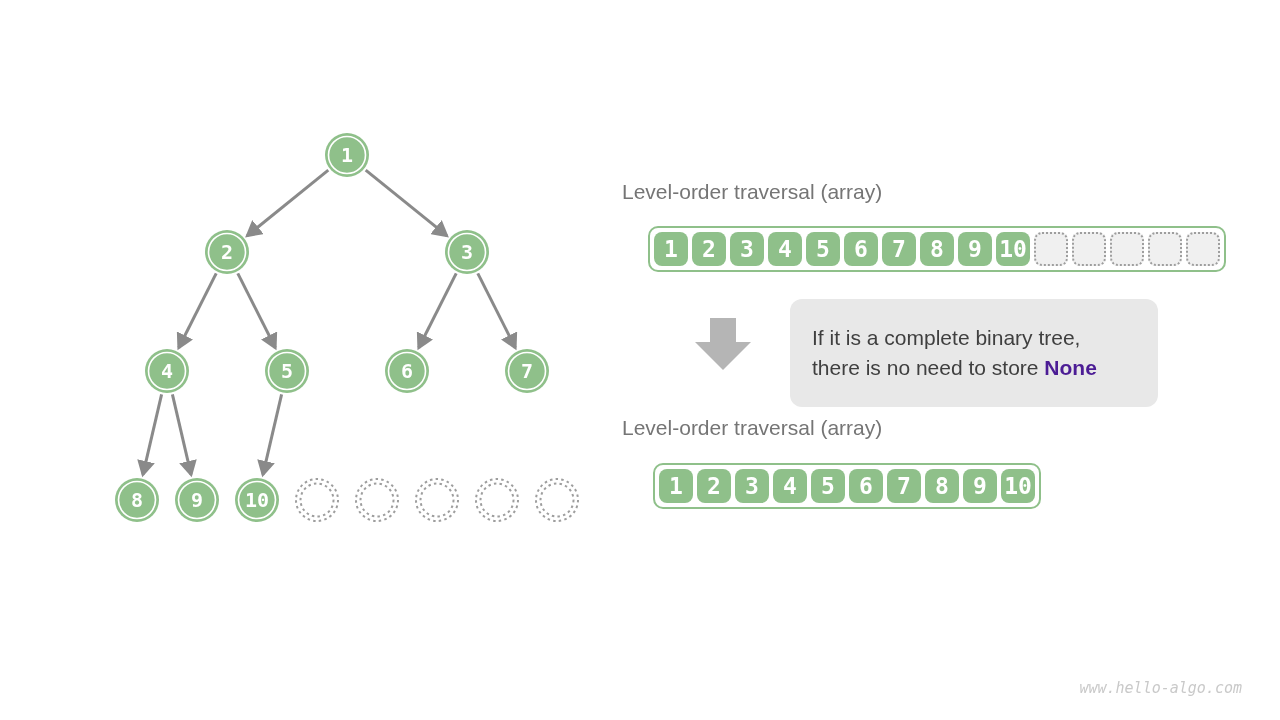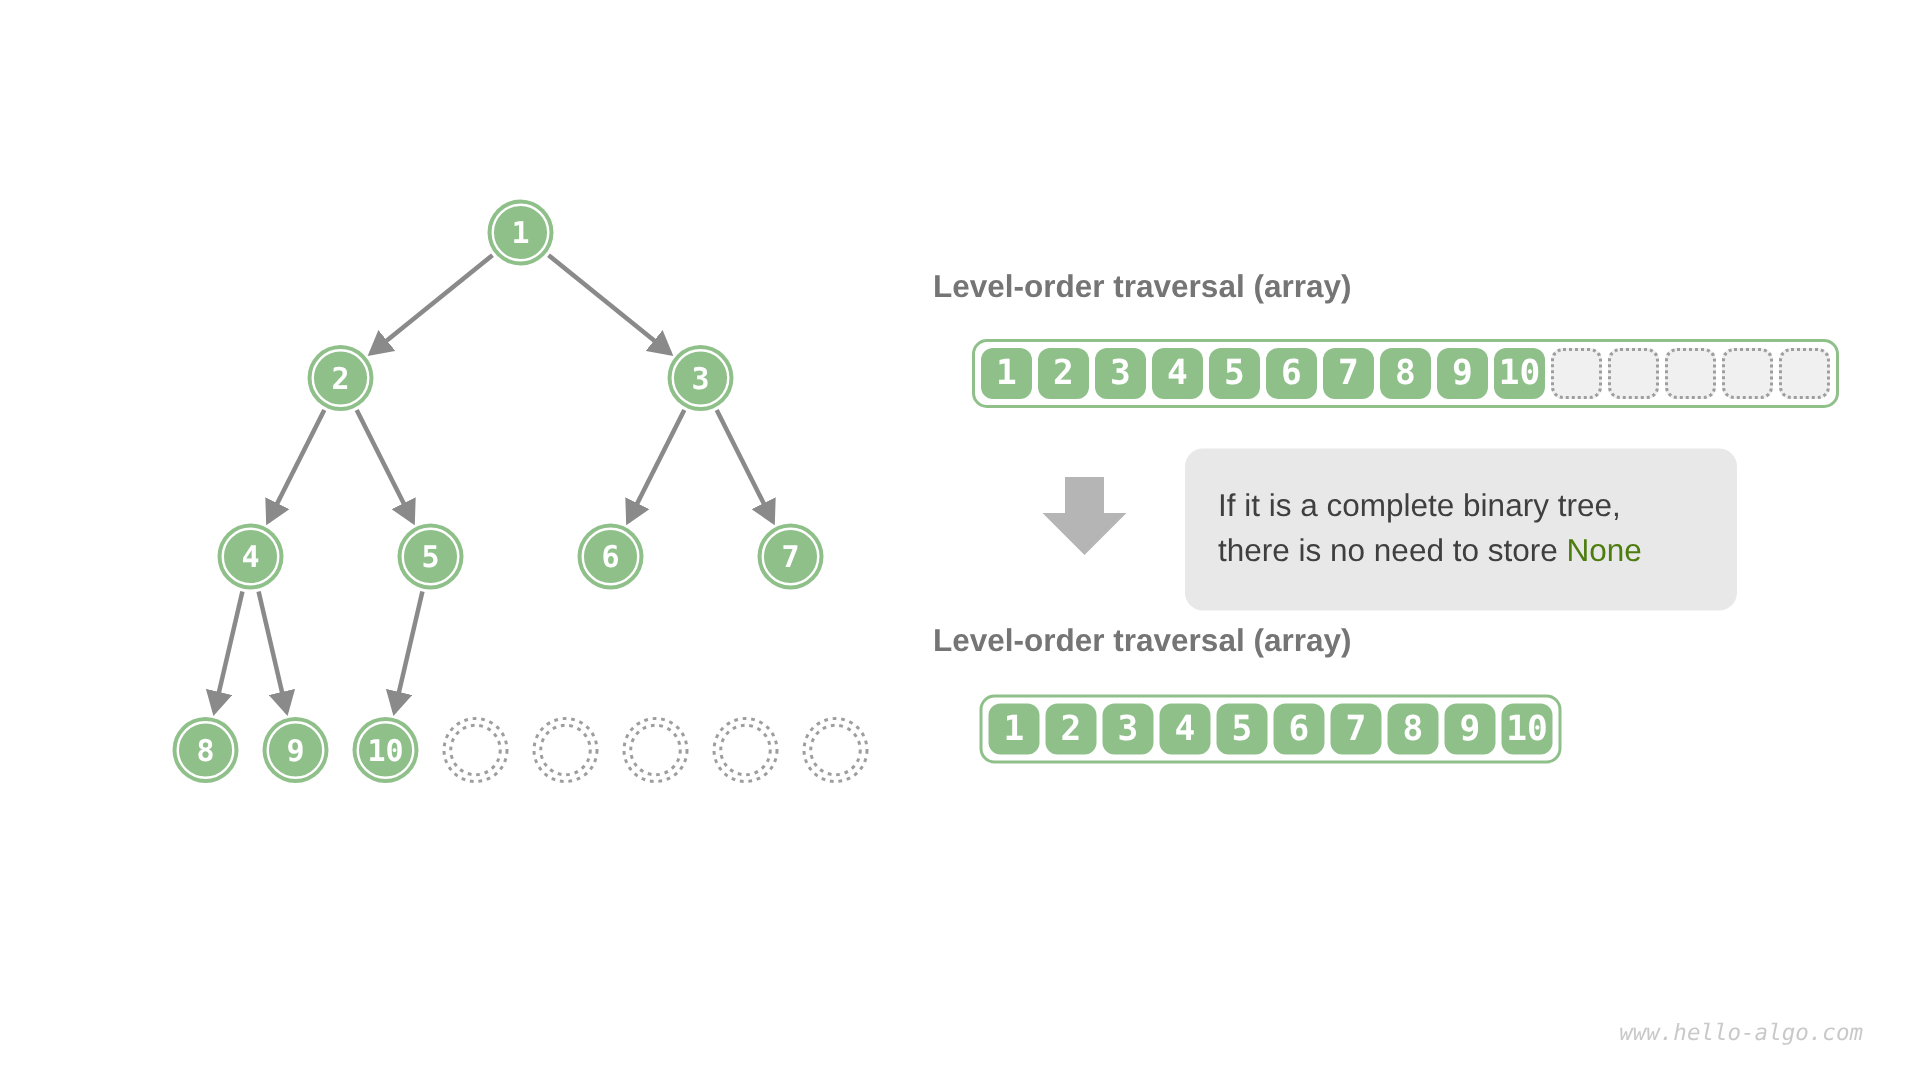--- a/index.html
+++ b/index.html
@@ -48,21 +48,21 @@
     stroke: #9e9e9e;
     stroke-width: 2;
     stroke-dasharray: 2.5 3.2;
   }
 
   
   .section-heading {
     position: absolute;
     color: #757575;
     font-size: 21px;
-    font-weight: bold;
+    font-weight: normal;
     white-space: nowrap;
   }
   .array-box {
     position: absolute;
     display: inline-flex;
     gap: 4px;
     padding: 4px;
     background: #ffffff;
     border: 2px solid #8fc08a;
     border-radius: 10px;
@@ -98,22 +98,22 @@
     display: flex;
     flex-direction: column;
     justify-content: center;
     padding-left: 22px;
     box-sizing: border-box;
     color: #3f3f3f;
     font-size: 21px;
     line-height: 30px;
   }
   .note-none {
-    color: #4d7c0f;
-    font-weight: normal;
+    color: #4c1d95;
+    font-weight: bold;
   }
 
   .block-arrow-svg {
     position: absolute;
     left: 693px;
     top: 318px;
   }
   .block-arrow {
     fill: #b5b5b5;
   }

